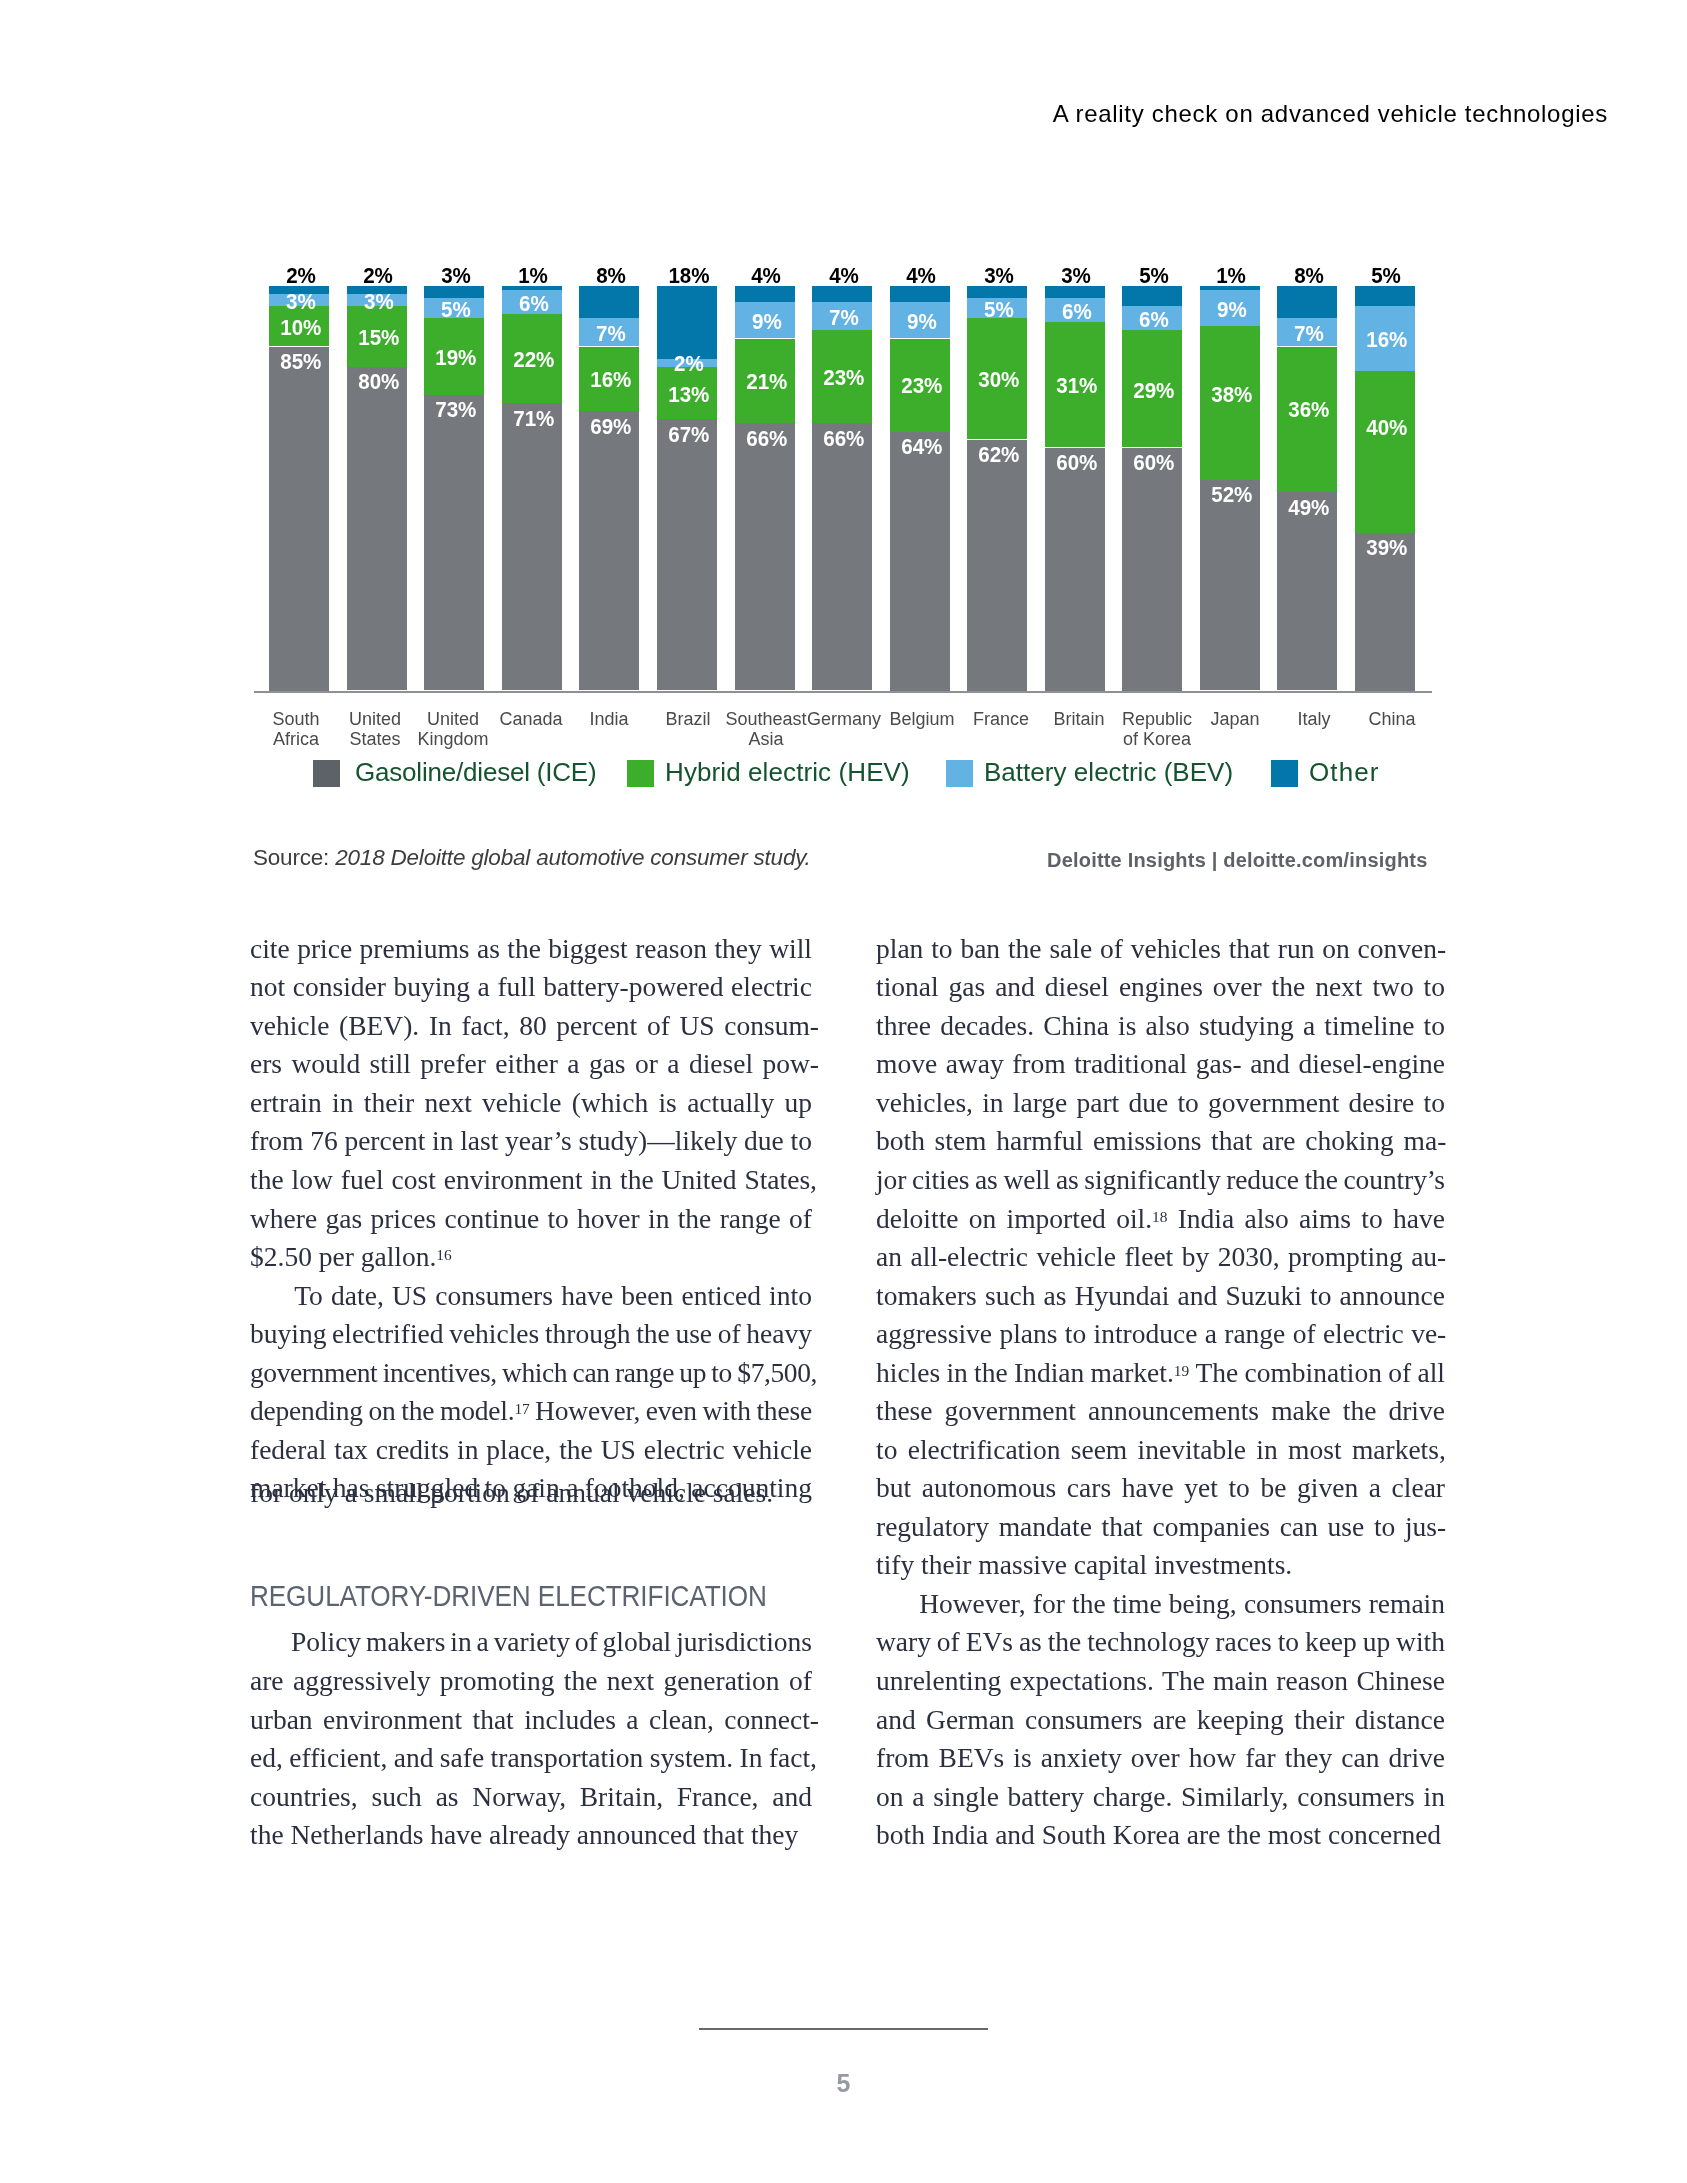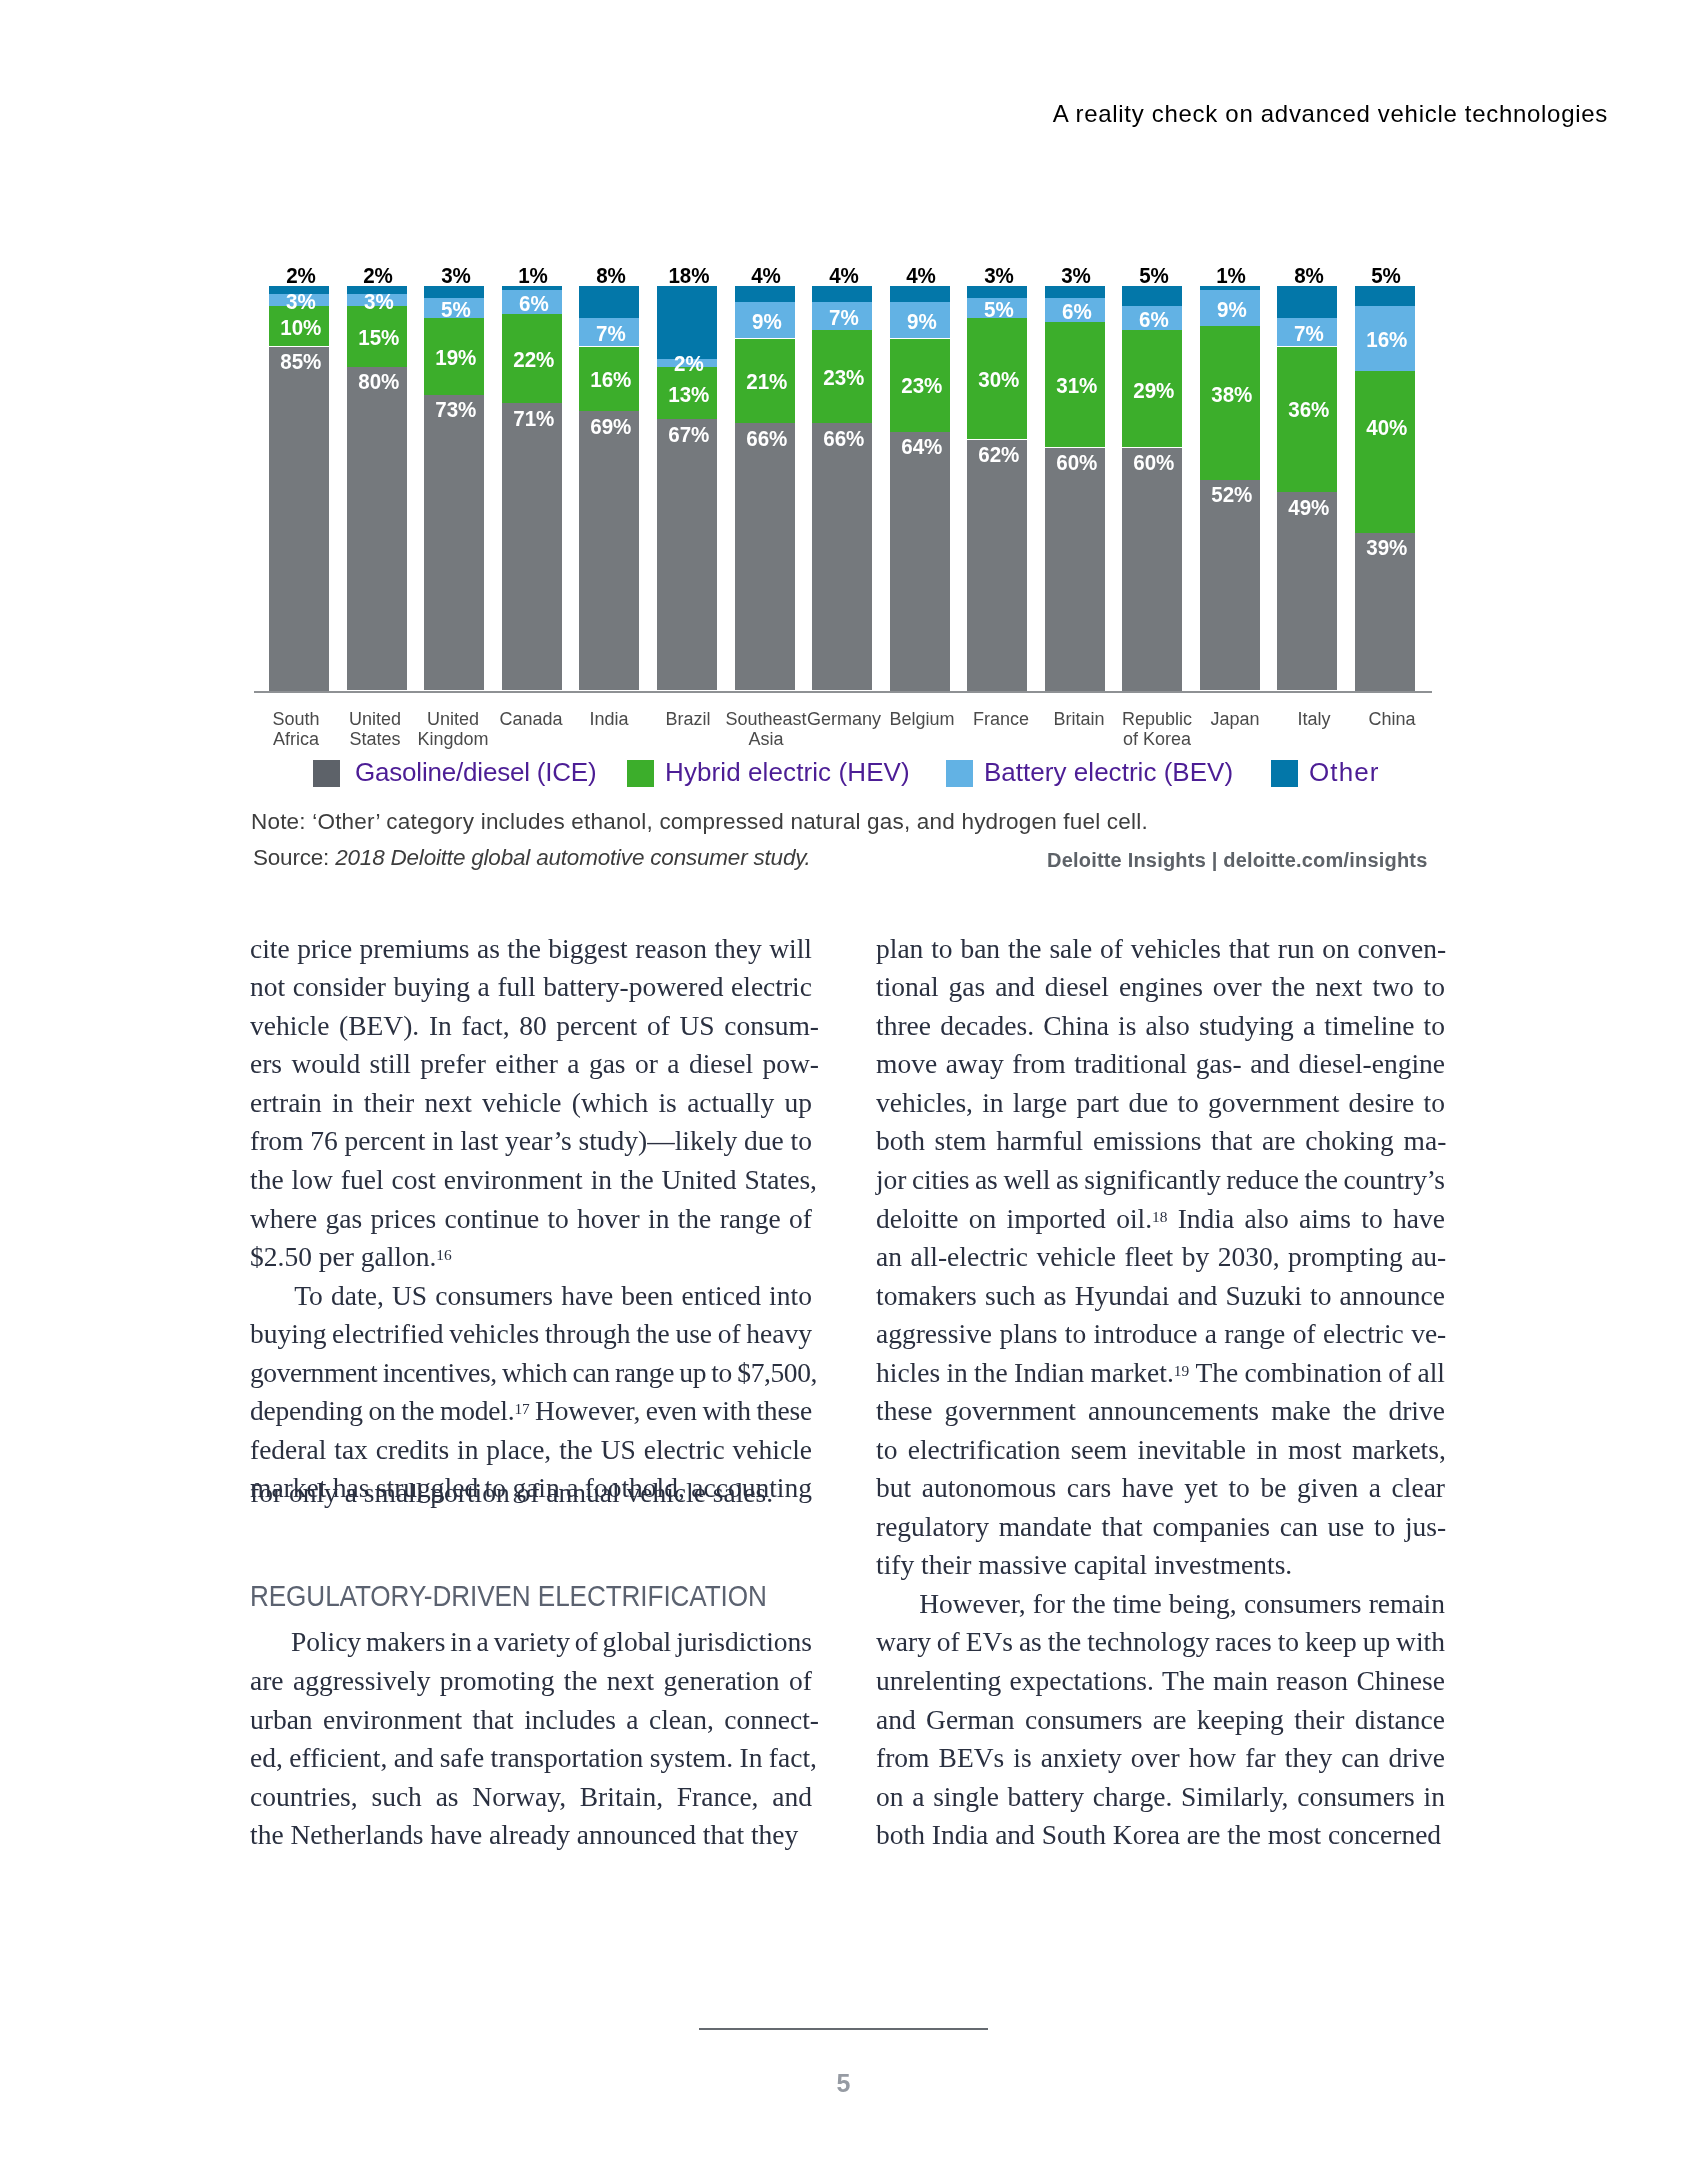--- a/index.html
+++ b/index.html
@@ -17,21 +17,21 @@
 .bar{position:absolute;}
 .seg{position:absolute;left:0;width:100%;}
 .seglab{position:absolute;left:-18.3px;right:-21.4px;text-align:center;color:#fff;
         font-size:22px;font-weight:bold;line-height:15.7px;white-space:nowrap;
         transform:scaleX(0.935);}
 .toplab{position:absolute;text-align:center;color:#000;font-size:22px;font-weight:bold;
         line-height:15.7px;white-space:nowrap;transform:scaleX(0.935);}
 .axisline{position:absolute;left:254px;top:691px;width:1178px;height:1.8px;background:#8e9194;}
 .catlab{position:absolute;text-align:center;color:#4a4a4a;font-size:18px;line-height:20px;letter-spacing:-0.03px;}
 .lgsw{position:absolute;width:27px;height:27px;}
-.lgtx{position:absolute;font-size:26px;line-height:1;color:#4c1d95;white-space:nowrap;}
+.lgtx{position:absolute;font-size:26px;line-height:1;color:#14532d;white-space:nowrap;}
 .note{position:absolute;left:251px;top:811px;font-size:22.5px;line-height:1;color:#3d3d3d;white-space:nowrap;letter-spacing:0.2px;}
 .src{position:absolute;left:253px;top:847px;font-size:22.5px;line-height:1;color:#3d3d3d;white-space:nowrap;letter-spacing:-0.2px;}
 .src .it{font-style:italic;}
 .credit{position:absolute;left:1047px;top:850px;font-size:20px;line-height:1;font-weight:bold;
         color:#5d6268;white-space:nowrap;letter-spacing:0.2px;}
 .col{position:absolute;font-family:"Liberation Serif",serif;color:#2a3040;font-size:27.5px;}
 .colL{left:250px;top:0;width:562px;}
 .colR{left:876px;top:0;width:569px;}
 .ln{position:absolute;left:0;width:100%;display:flex;line-height:33px;white-space:pre;}
 .ln.j{justify-content:space-between;}
@@ -254,21 +254,20 @@
 </div>
 <div class="lgsw" style="left:313px;top:760px;background:#5d6269"></div>
 <div class="lgtx" style="left:355px;top:759px;letter-spacing:-0.2px">Gasoline/diesel (ICE)</div>
 <div class="lgsw" style="left:627px;top:760px;background:#3cae2b"></div>
 <div class="lgtx" style="left:665px;top:759px;letter-spacing:0.1px">Hybrid electric (HEV)</div>
 <div class="lgsw" style="left:946px;top:760px;background:#62b2e4"></div>
 <div class="lgtx" style="left:984px;top:759px;letter-spacing:0.03px">Battery electric (BEV)</div>
 <div class="lgsw" style="left:1271px;top:760px;background:#0377a9"></div>
 <div class="lgtx" style="left:1309px;top:759px;letter-spacing:1.1px">Other</div>
 </div>
-<div class="note">Note: ‘Other’ category includes ethanol, compressed natural gas, and hydrogen fuel cell.</div>
 <div class="src"><span>Source: </span><span class="it">2018 Deloitte global automotive consumer study.</span></div>
 <div class="credit">Deloitte Insights | deloitte.com/insights</div>
 <div class="col colL">
 <div>
 <div class="ln j" style="top:932px"><span class="w">cite</span><span class="w">price</span><span class="w">premiums</span><span class="w">as</span><span class="w">the</span><span class="w">biggest</span><span class="w">reason</span><span class="w">they</span><span class="w">will</span></div>
 <div class="ln j" style="top:970px"><span class="w">not</span><span class="w">consider</span><span class="w">buying</span><span class="w">a</span><span class="w">full</span><span class="w">battery-powered</span><span class="w">electric</span></div>
 <div class="ln j" style="top:1009px;width:calc(100% + 7px)"><span class="w">vehicle</span><span class="w">(BEV).</span><span class="w">In</span><span class="w">fact,</span><span class="w">80</span><span class="w">percent</span><span class="w">of</span><span class="w">US</span><span class="w">consum-</span></div>
 <div class="ln j" style="top:1047px;width:calc(100% + 7px)"><span class="w">ers</span><span class="w">would</span><span class="w">still</span><span class="w">prefer</span><span class="w">either</span><span class="w">a</span><span class="w">gas</span><span class="w">or</span><span class="w">a</span><span class="w">diesel</span><span class="w">pow-</span></div>
 <div class="ln j" style="top:1086px"><span class="w">ertrain</span><span class="w">in</span><span class="w">their</span><span class="w">next</span><span class="w">vehicle</span><span class="w">(which</span><span class="w">is</span><span class="w">actually</span><span class="w">up</span></div>
 <div class="ln j" style="top:1124px"><span class="w">from</span><span class="w">76</span><span class="w">percent</span><span class="w">in</span><span class="w">last</span><span class="w">year’s</span><span class="w">study)—likely</span><span class="w">due</span><span class="w">to</span></div>

